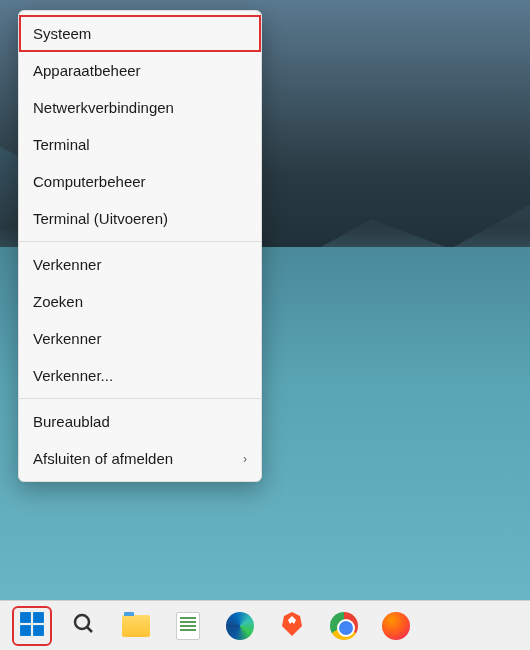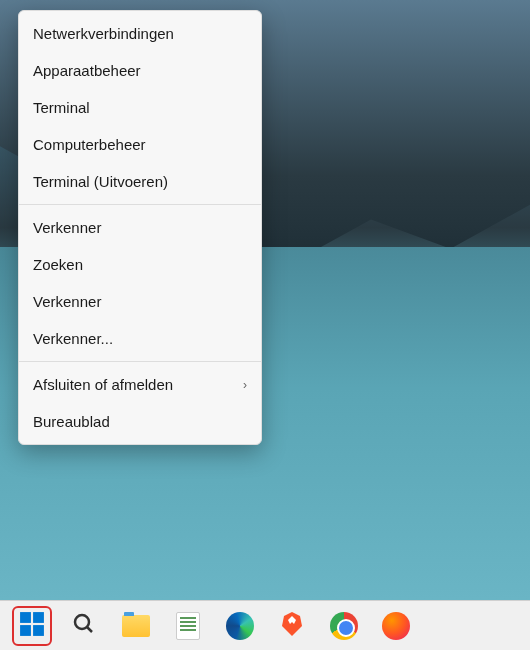--- a/index.html
+++ b/index.html
@@ -164,27 +164,30 @@
       border-radius: 50%;
       background: radial-gradient(circle at 35% 30%, #ff9500 0%, #ff5722 50%, #e91e63 100%);
     }
   </style>
 </head>
 <body>
 
 <div class="wallpaper"></div>
 
 <div class="context-menu" id="context-menu">
+    <div class="menu-item highlighted">
+      <span>Systeem</span>
+    </div>
+    <div class="menu-item">
+      <span>Apparaatbeheer</span>
+    </div>
     <div class="menu-item">
       <span>Netwerkverbindingen</span>
     </div>
     <div class="menu-item">
-      <span>Apparaatbeheer</span>
-    </div>
-    <div class="menu-item">
       <span>Terminal</span>
     </div>
     <div class="menu-item">
       <span>Computerbeheer</span>
     </div>
     <div class="menu-item">
       <span>Terminal (Uitvoeren)</span>
     </div>
     <div class="menu-separator"></div>
     <div class="menu-item">
@@ -193,26 +196,26 @@
     <div class="menu-item">
       <span>Zoeken</span>
     </div>
     <div class="menu-item">
       <span>Verkenner</span>
     </div>
     <div class="menu-item">
       <span>Verkenner...</span>
     </div>
     <div class="menu-separator"></div>
+    <div class="menu-item">
+      <span>Bureaublad</span>
+    </div>
     <div class="menu-item">
       <span>Afsluiten of afmelden</span>
       <span class="chevron">›</span>
-    </div>
-    <div class="menu-item">
-      <span>Bureaublad</span>
     </div>
   </div>
 
 <div class="taskbar">
   <div class="taskbar-item highlighted">
     <span class="start-icon">
       <svg viewBox="0 0 24 24">
           <rect x="1" y="1" width="10" height="10" fill="#0078d4"></rect>
           <rect x="13" y="1" width="10" height="10" fill="#0078d4"></rect>
           <rect x="1" y="13" width="10" height="10" fill="#0078d4"></rect>

